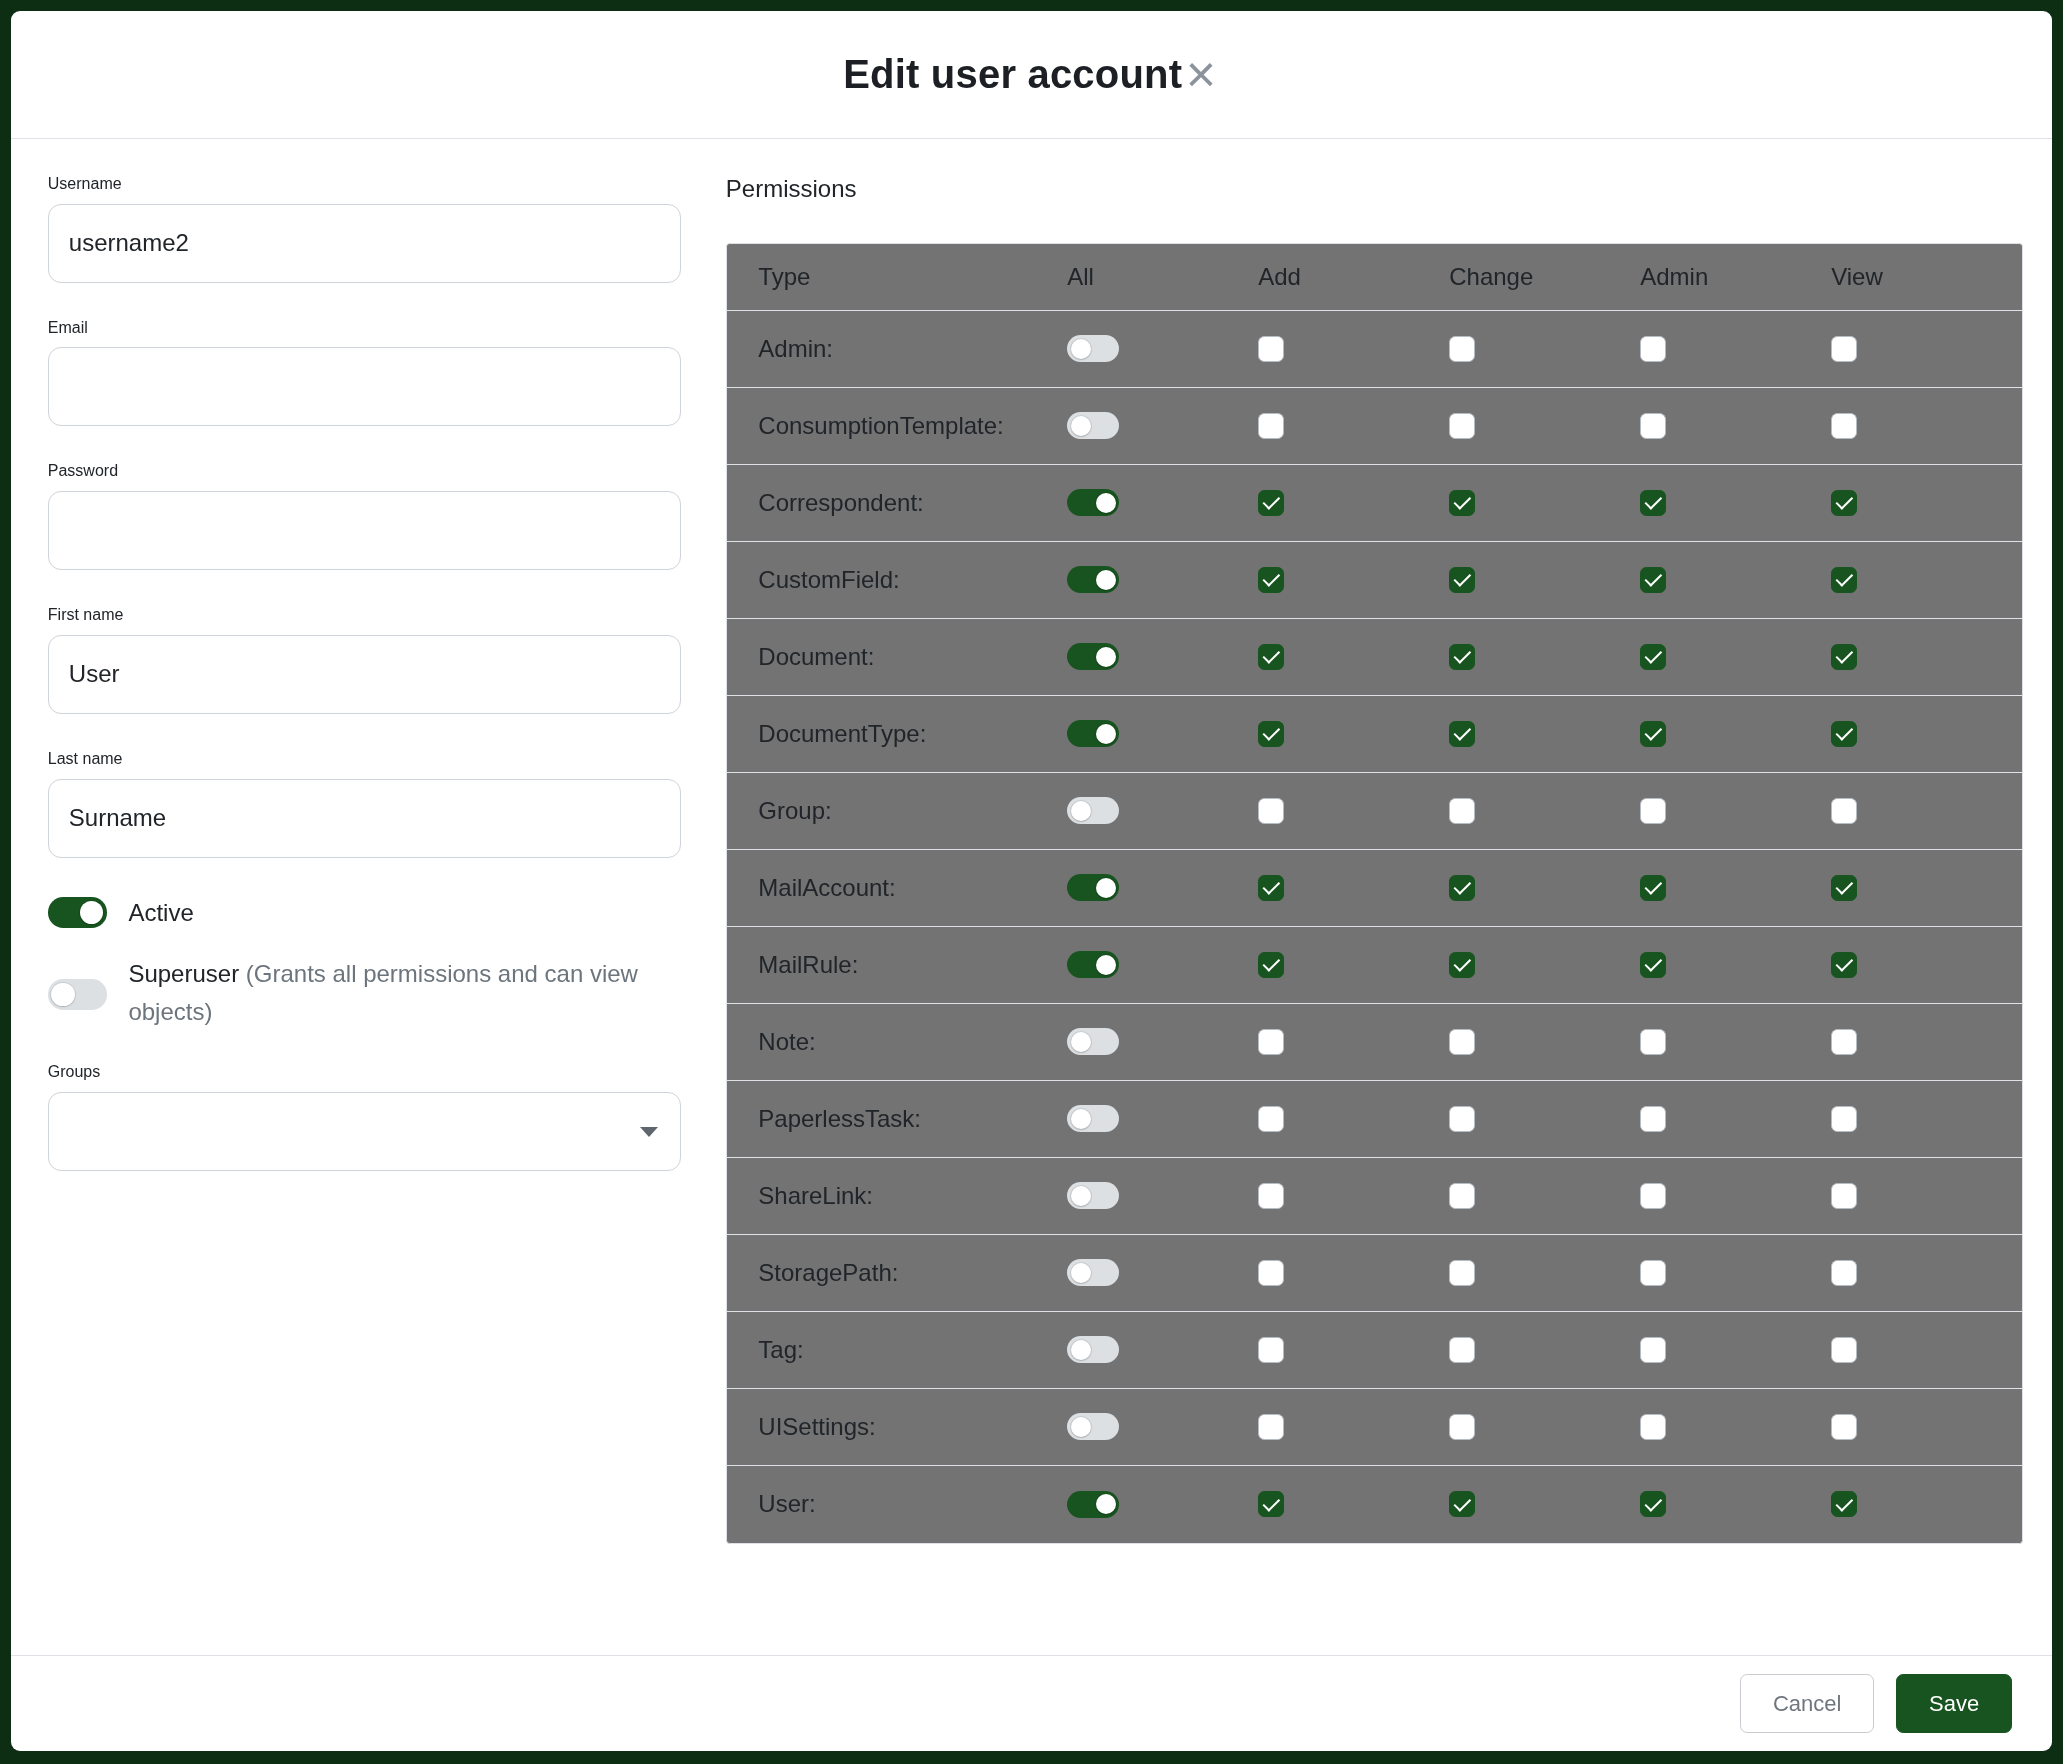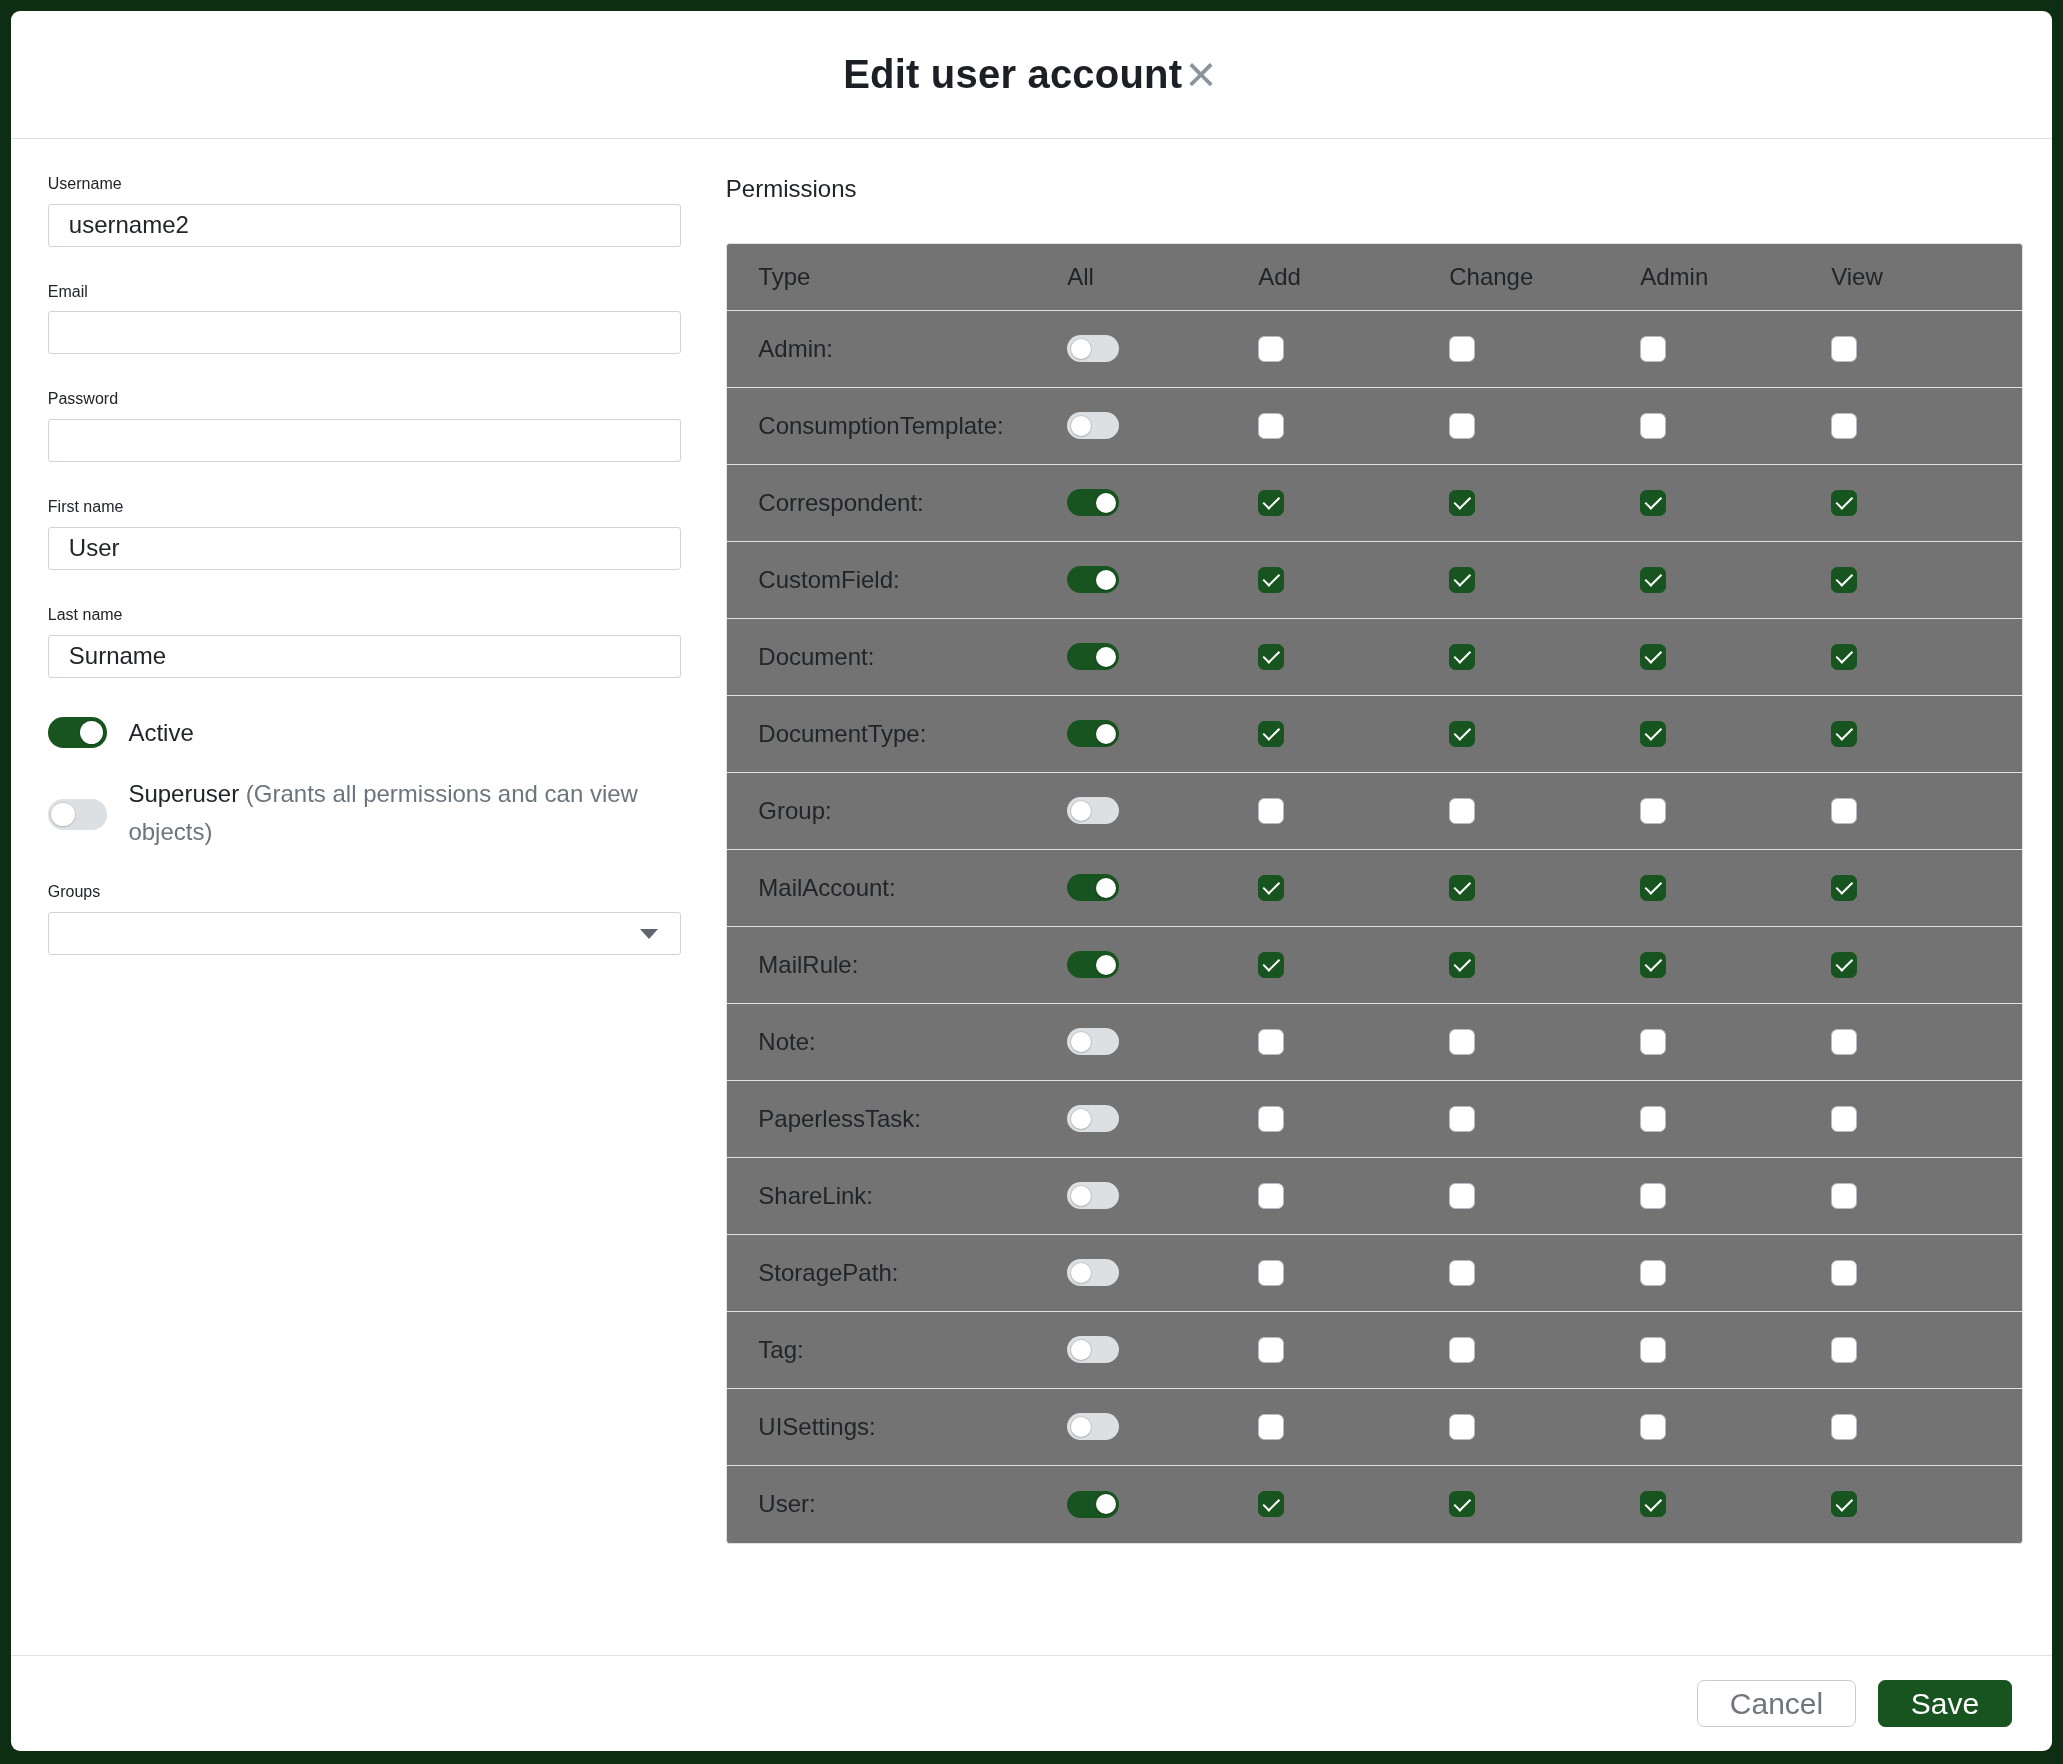--- a/index.html
+++ b/index.html
@@ -61,23 +61,23 @@
 
   .field{margin-bottom:36px;}
   .field-label{
     display:block;
     font-size:16px;
     margin-bottom:10.8px;
     color:var(--text);
   }
   .text-input, .select-box{
     width:100%;
-    height:43px;
+    height:79px;
     border:0.9px solid #ced4da;
-    border-radius:3px;
+    border-radius:13px;
     font-size:24px;
     font-family:"Liberation Sans","DejaVu Sans",sans-serif;
     color:var(--text);
     padding:0 20px;
     background:#fff;
     outline:none;
   }
   .select-box{
     position:relative;
     display:flex;
@@ -181,23 +181,23 @@
   .modal-footer{
     flex:0 0 96px;
     border-top:0.9px solid var(--border);
     display:flex;
     align-items:center;
     justify-content:flex-end;
     gap:21.6px;
     padding:0 40px;
   }
   .btn{
-    height:47px;
+    height:59px;
     border-radius:7.2px;
-    font-size:30px;
+    font-size:22px;
     font-family:"Liberation Sans","DejaVu Sans",sans-serif;
     padding:0 32px;
     cursor:pointer;
   }
   .btn-cancel{
     background:#fff;
     border:0.9px solid #c8ccd0;
     color:#6f767d;
   }
   .btn-save{

